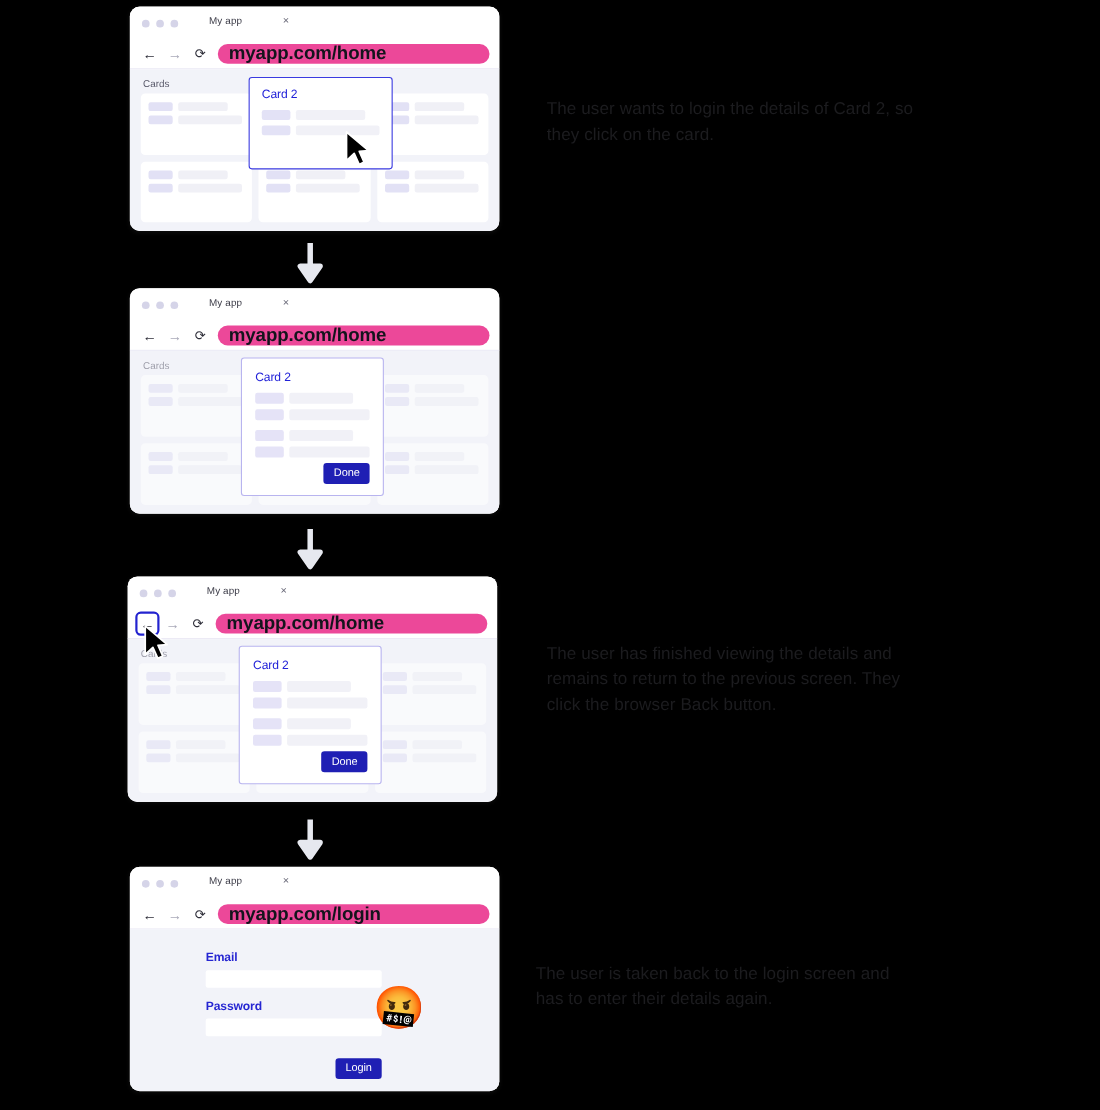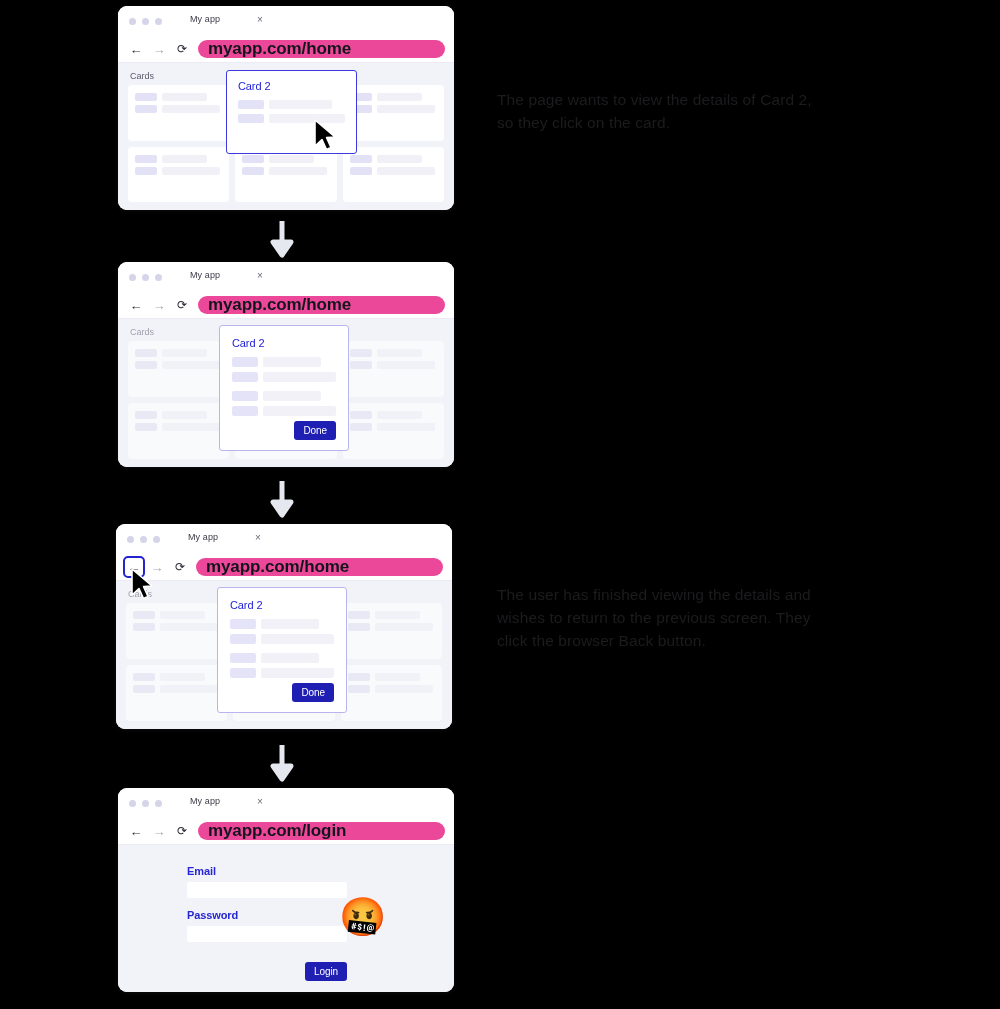--- a/index.html
+++ b/index.html
@@ -277,21 +277,21 @@
             <span class="chip"></span>
             <span class="bar" style="width:79px"></span>
           </div>
       </div>
       <svg class="cursor" viewBox="0 0 26 34" style="left:194px; top:55px;">
         <path d="M3 2 L3 28 L10 21.5 L14.5 31.5 L19 29.4 L14.6 19.6 L23 19 Z" fill="#000" stroke="#fff" stroke-width="1.6" stroke-linejoin="round"></path>
       </svg>
     </div>
   </div>
 
-  <div class="caption" style="left:497px; top:88px;">The page wants to view the details of Card 2, so they click on the card.</div>
+  <div class="caption" style="left:497px; top:88px;">The user wants to login the details of Card 2, so they click on the card.</div>
 
   <svg class="arrow" viewBox="0 0 26 40" style="left:269px; top:219px; height:40px;">
     <path d="M13 2 L13 28 M13 36 L4 23 L22 23 Z" stroke="#e6e8ef" stroke-width="5" fill="#e6e8ef" stroke-linejoin="round" stroke-linecap="butt"></path>
   </svg>
 
   <div class="browser" style="left:118px; top:262px; width:336px; height:205px;">
     <div class="chrome-top">
       <div class="dots">
         <span class="dot"></span>
         <span class="dot"></span>
@@ -503,21 +503,21 @@
         <div class="modal-actions">
           <button class="btn-primary">Done</button>
         </div>
       </div>
     </div>
     <svg class="cursor" viewBox="0 0 26 34" style="left:13px; top:43px;">
       <path d="M3 2 L3 28 L10 21.5 L14.5 31.5 L19 29.4 L14.6 19.6 L23 19 Z" fill="#000" stroke="#fff" stroke-width="1.6" stroke-linejoin="round"></path>
     </svg>
   </div>
 
-  <div class="caption" style="left:497px; top:583px; width:345px;">The user has finished viewing the details and wishes to return to the previous screen. They click the browser Back button.</div>
+  <div class="caption" style="left:497px; top:583px; width:345px;">The user has finished viewing the details and remains to return to the previous screen. They click the browser Back button.</div>
 
   <svg class="arrow" viewBox="0 0 26 40" style="left:269px; top:743px; height:40px;">
     <path d="M13 2 L13 28 M13 36 L4 23 L22 23 Z" stroke="#e6e8ef" stroke-width="5" fill="#e6e8ef" stroke-linejoin="round"></path>
   </svg>
 
   <div class="browser" style="left:118px; top:788px; width:336px; height:204px;">
     <div class="chrome-top">
       <div class="dots">
         <span class="dot"></span>
         <span class="dot"></span>
@@ -539,14 +539,15 @@
         <div class="field-label">Password</div>
         <div class="field-input"></div>
         <div class="login-actions">
           <button class="btn-primary">Login</button>
         </div>
         <div class="emoji-rage">🤬</div>
       </div>
     </div>
   </div>
 
+  <div class="caption" style="left:487px; top:874px; width:345px;">The user is taken back to the login screen and has to enter their details again.</div>
 
 </div>
 
 </body></html>

